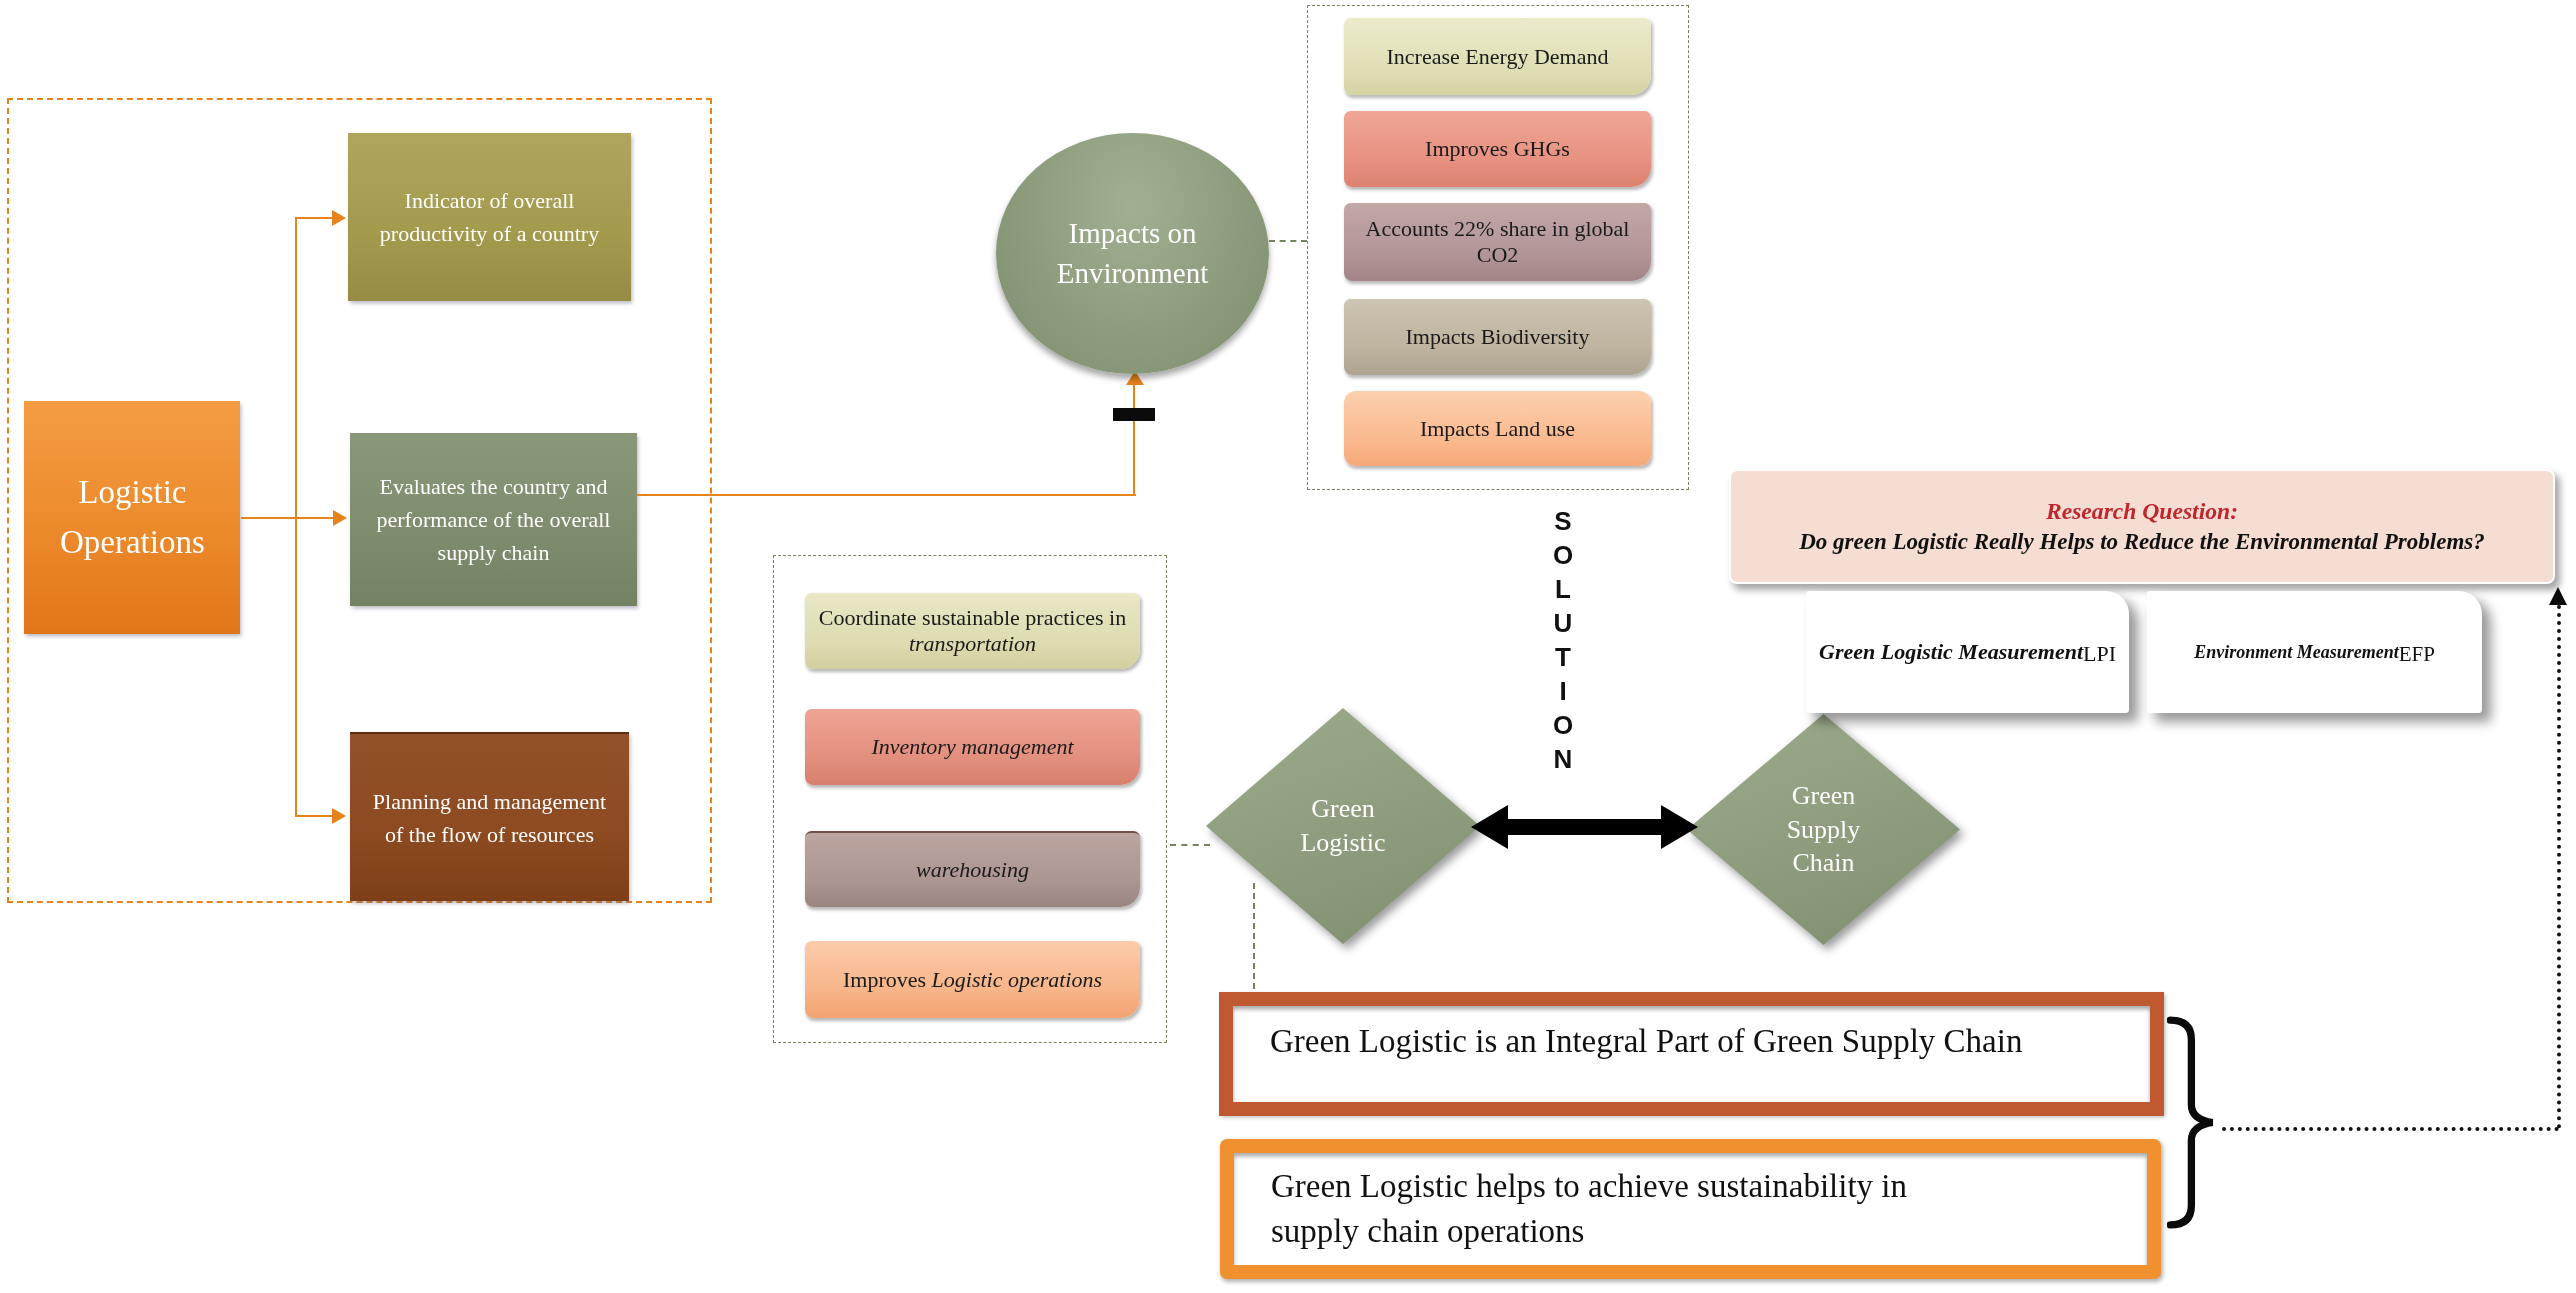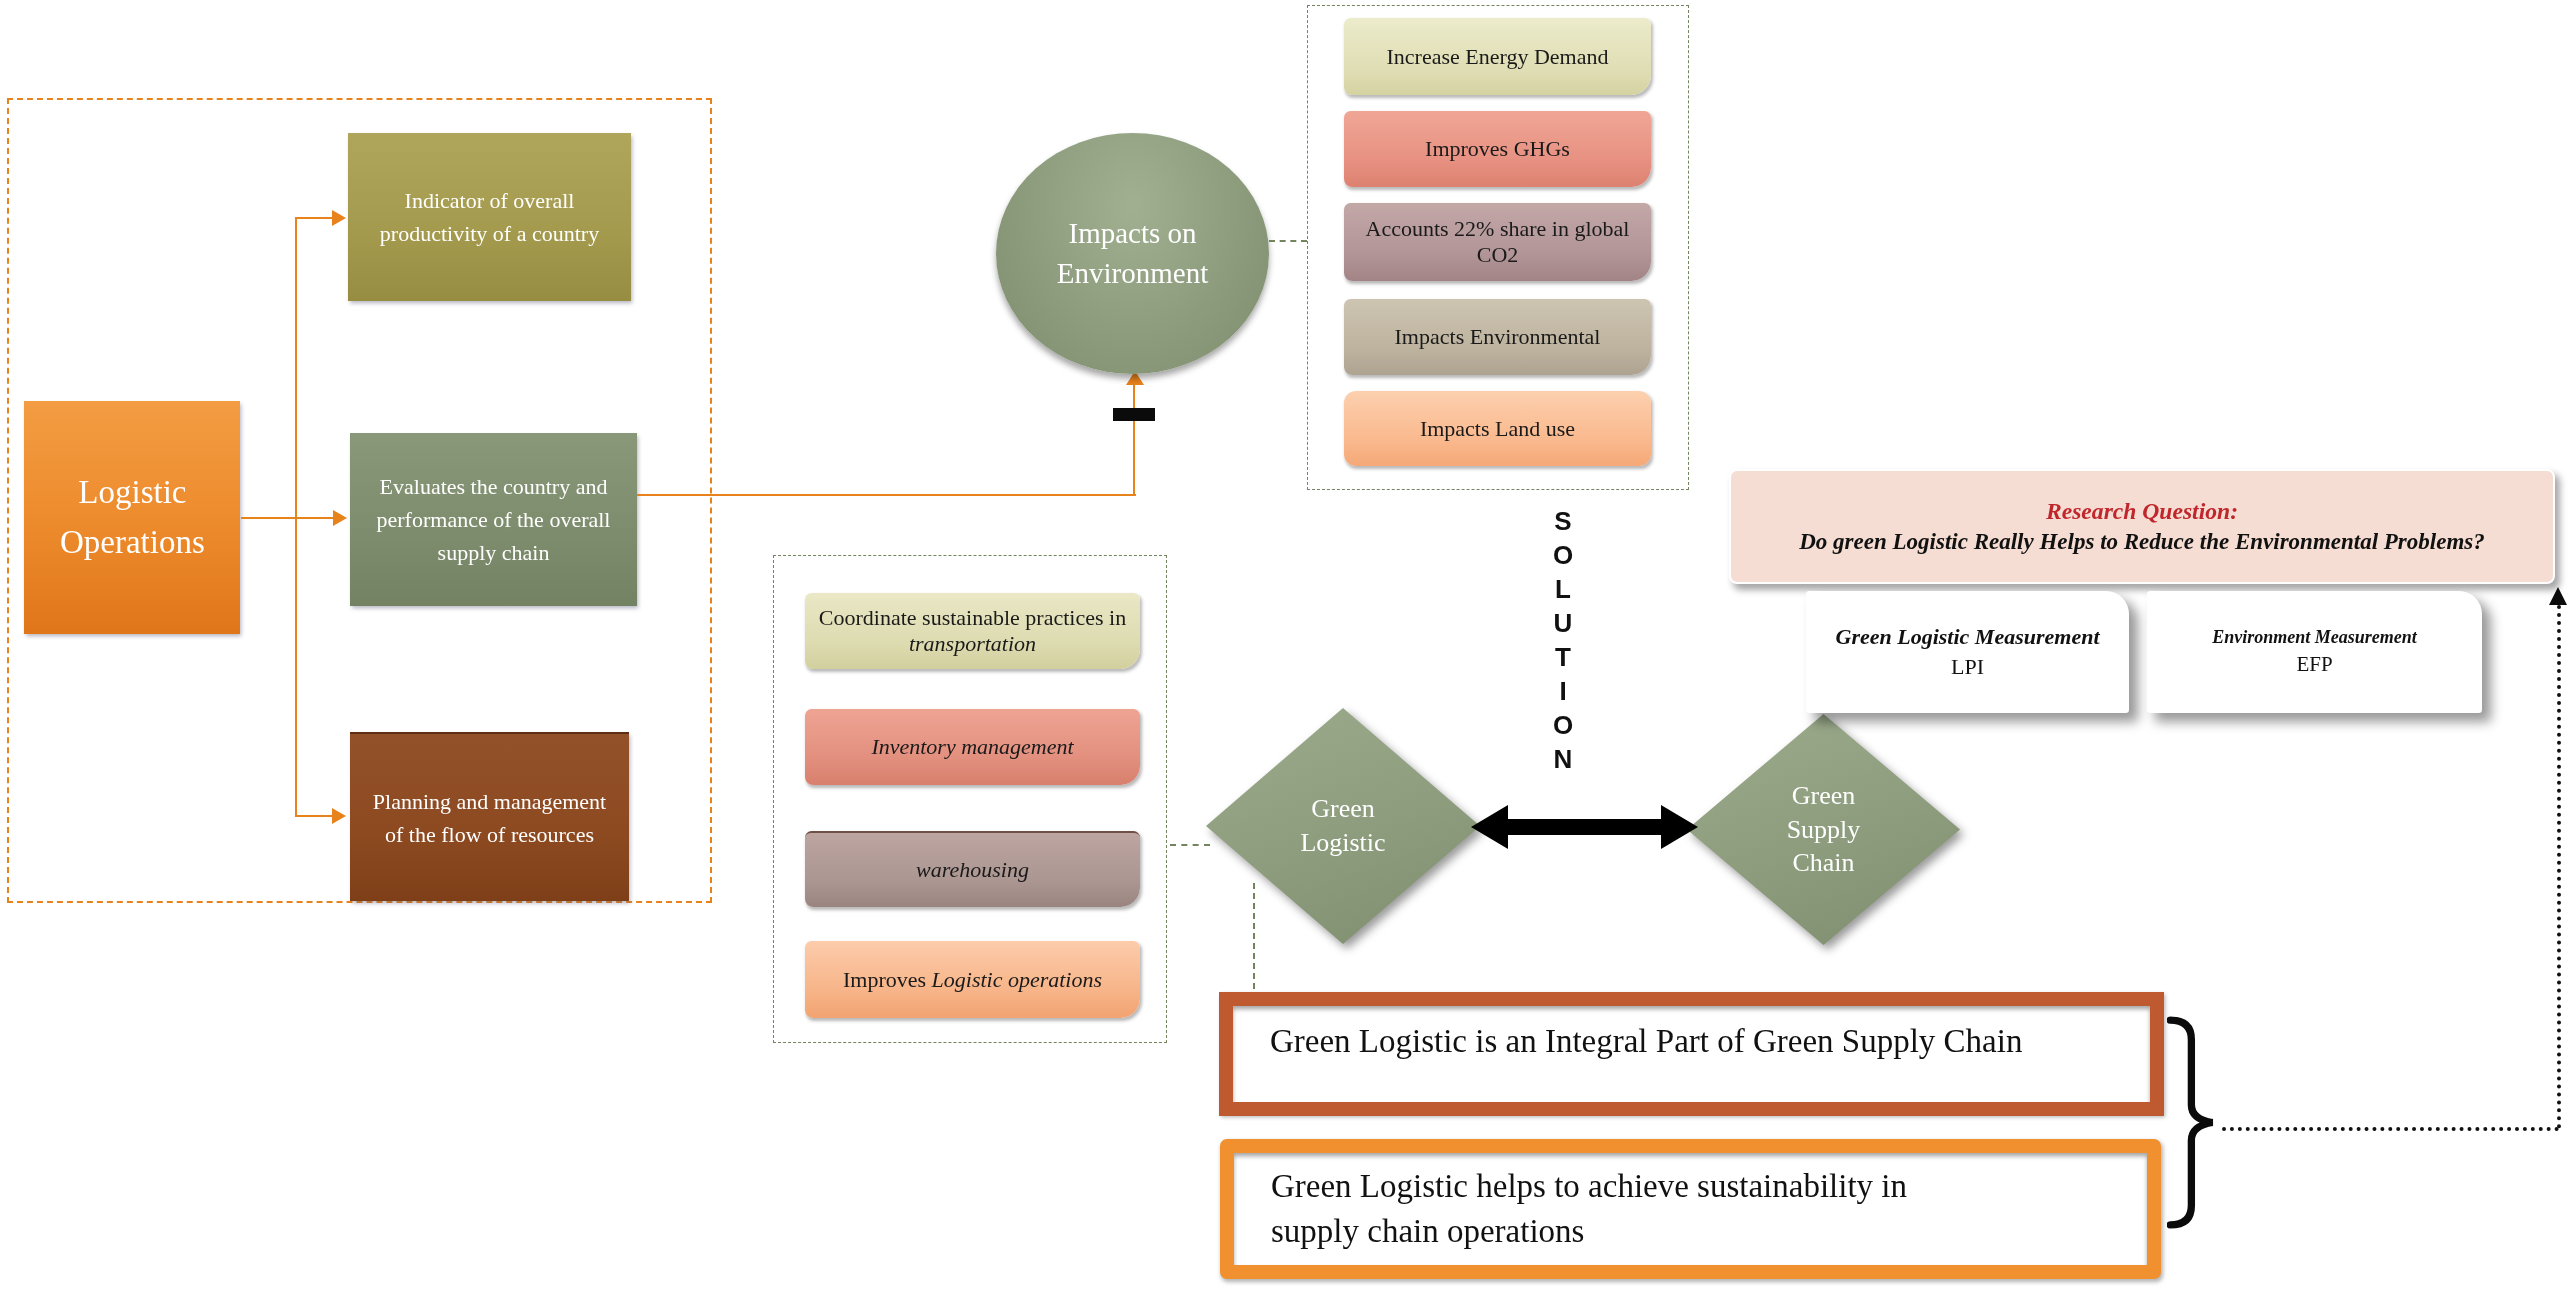--- a/index.html
+++ b/index.html
@@ -34,21 +34,21 @@
            display:flex;align-items:center;justify-content:center;text-align:center;
            color:#ffffff;font-size:26px;line-height:1.3;
            background:linear-gradient(160deg,#9dab8d 0%,#8d9c7d 55%,#7e8e6e 100%);}
   .diamond-wrap{filter:drop-shadow(4.1px 5.7px 4.9px rgba(0,0,0,.40));}
   
   .research{background:#f5ddd3;border:2.4px solid #ffffff;border-radius:8.1px;
             box-shadow:4.1px 5.7px 7.3px rgba(0,0,0,.35);
             display:flex;flex-direction:column;align-items:center;justify-content:center;text-align:center;}
   .meas{background:#ffffff;border-radius:3.3px 23px 3.3px 3.3px;
         box-shadow:8.1px 8.1px 11.4px rgba(0,0,0,.40);
-        display:flex;flex-direction:column;align-items:center;justify-content:center;text-align:center;color:#111;}
+        display:flex;flex-direction:row;align-items:center;justify-content:center;text-align:center;color:#111;}
   
   .frame{background:#ffffff;display:flex;align-items:center;box-sizing:border-box;
          color:#111;font-size:33px;}
   .frame1{border:14px solid #bf5a30;box-shadow:inset 0 3.3px 4.1px rgba(0,0,0,.35),1.6px 2.4px 4.1px rgba(0,0,0,.3);}
   .frame2{border:14px solid #f0902f;box-shadow:inset 0 3.3px 4.1px rgba(0,0,0,.35),1.6px 2.4px 4.1px rgba(0,0,0,.3);}
   .sol-col{display:flex;flex-direction:column;align-items:center;
            font-family:"Liberation Sans",sans-serif;font-weight:bold;font-size:26px;color:#111;
            line-height:34px;}
 </style>
 </head>
@@ -99,21 +99,21 @@
   <div class="abs chip" style="left:1344px;top:18px;width:307px;height:77px;background:linear-gradient(180deg,#ecebcb 0%,#dfddb3 70%,#d5d2a2 100%);">
     <span>Increase  Energy  Demand</span>
   </div>
   <div class="abs chip" style="left:1344px;top:111px;width:307px;height:76px;background:linear-gradient(180deg,#f0a695 0%,#e79182 65%,#dd8170 100%);">
     <span>Improves  GHGs</span>
   </div>
   <div class="abs chip" style="left:1344px;top:203px;width:307px;height:78px;background:linear-gradient(180deg,#c3a8a8 0%,#b29597 65%,#a28486 100%);">
     <span>Accounts  22% share in global CO2</span>
   </div>
   <div class="abs chip" style="left:1344px;top:299px;width:307px;height:76px;background:linear-gradient(180deg,#cdc4b1 0%,#bdb39f 65%,#aea390 100%);">
-    <span>Impacts  Environmental</span>
+    <span>Impacts  Biodiversity</span>
   </div>
   <div class="abs chip" style="left:1344px;top:391px;width:307px;height:75px;background:linear-gradient(180deg,#fcd0ae 0%,#fab98e 65%,#f5a877 100%);border-radius:12px;">
     <span>Impacts  Land  use</span>
   </div>
 
   <div class="abs sol-col" style="left:1542px;top:504px;width:42px;">
     <span>S</span>
     <span>O</span>
     <span>L</span>
     <span>U</span>

